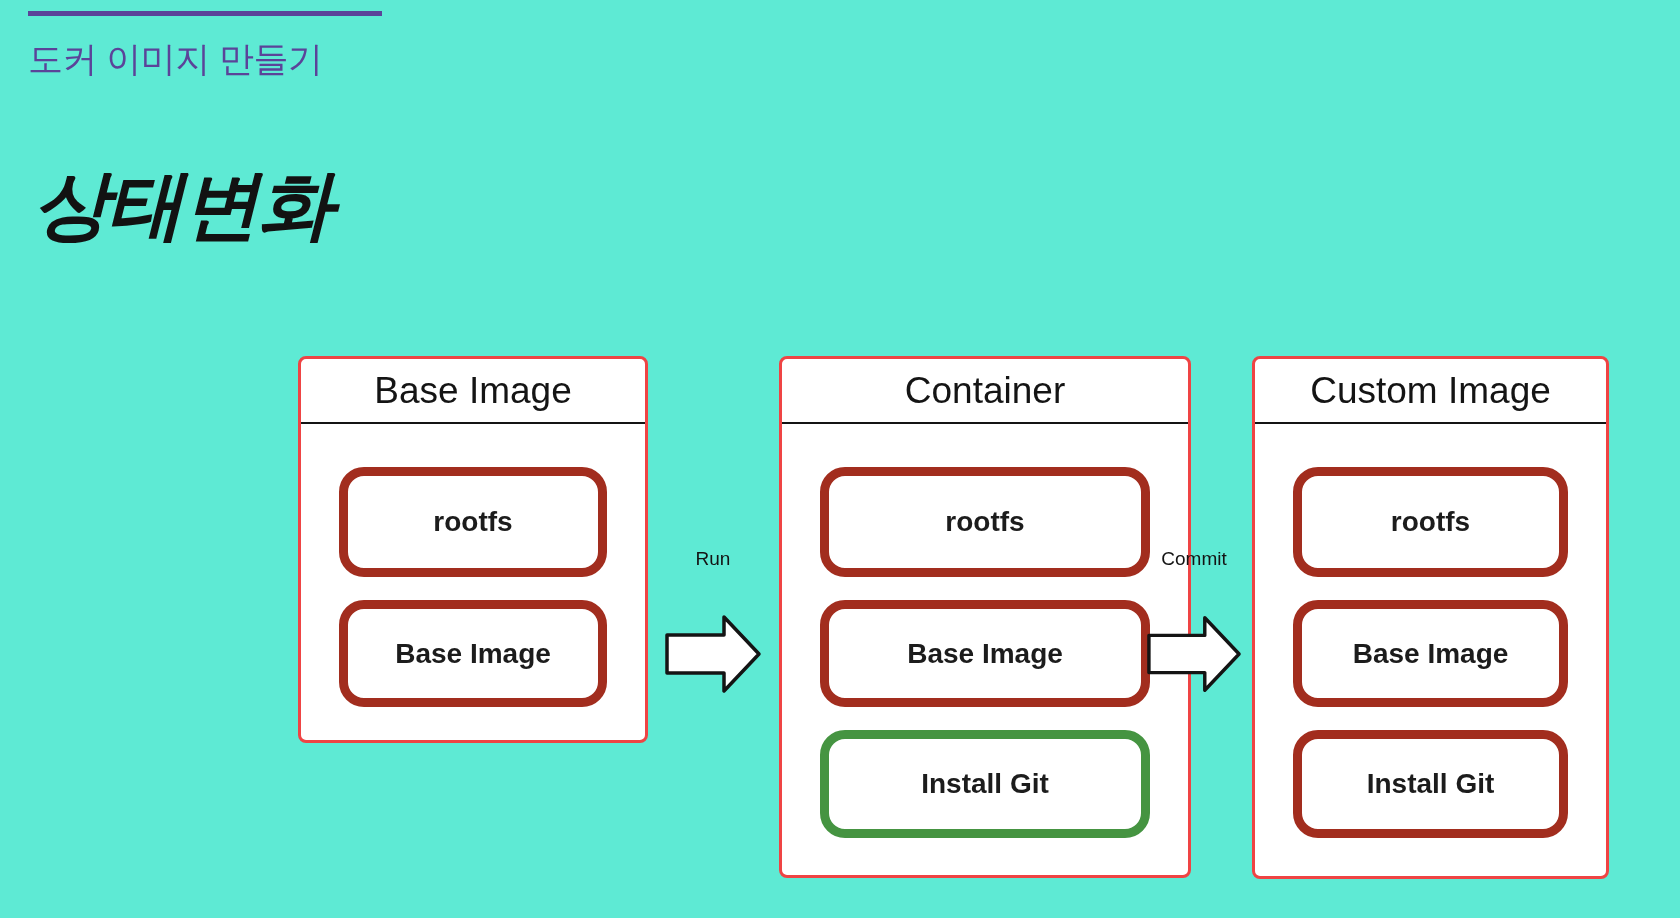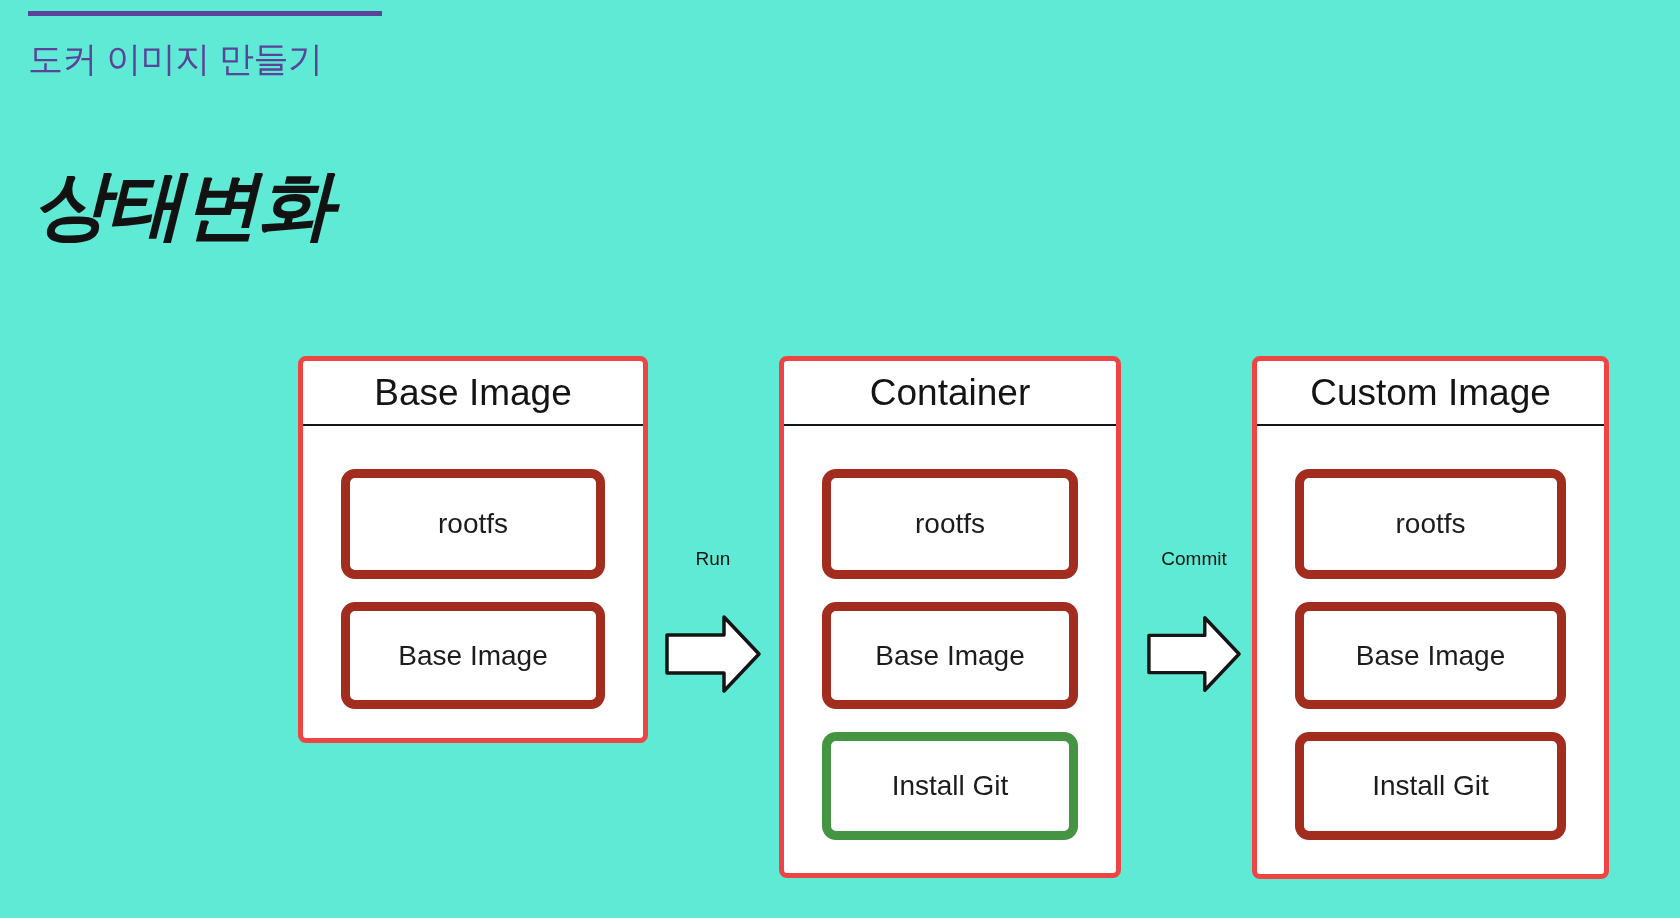--- a/index.html
+++ b/index.html
@@ -35,49 +35,50 @@
     color: #121212;
     letter-spacing: -1px;
     line-height: 1.1;
     font-style: italic;
   }
 
   
   .stage {
     position: absolute;
     background: #ffffff;
-    border: 5px solid #ef4444;
+    border: 3px solid #ef4444;
     border-radius: 8px;
     box-sizing: border-box;
   }
   .stage-title {
     height: 63px;
     border-bottom: 2.5px solid #141414;
     display: flex;
     align-items: center;
     justify-content: center;
     font-size: 37px;
     color: #141414;
   }
   .stage-1 { left: 298px; top: 356px; width: 350px; height: 387px; }
-  .stage-2 { left: 779px; top: 356px; width: 342px; height: 522px; text-align: right; }
+  .stage-2 { left: 779px; top: 356px; width: 412px; height: 522px; text-align: right; }
   .stage-3 { left: 1252px; top: 356px; width: 357px; height: 523px; }
 
   .layer {
     position: absolute;
     left: 38px; right: 38px;
     border: 9px solid #A22D1E;
-    border-radius: 14px;
+    border-radius: 25px;
     background: #ffffff;
     box-sizing: border-box;
     display: flex;
     align-items: center;
     justify-content: center;
     font-size: 28px;
     color: #1c1c1c;
+    font-weight: bold;
   }
   .layer-1 { top: 108px; height: 110px; }
   .layer-2 { top: 241px; height: 107px; }
   .layer-3 { top: 371px; height: 108px; }
 
   
   .arrow-label {
     position: absolute;
     top: 548px;
     font-size: 19px;

